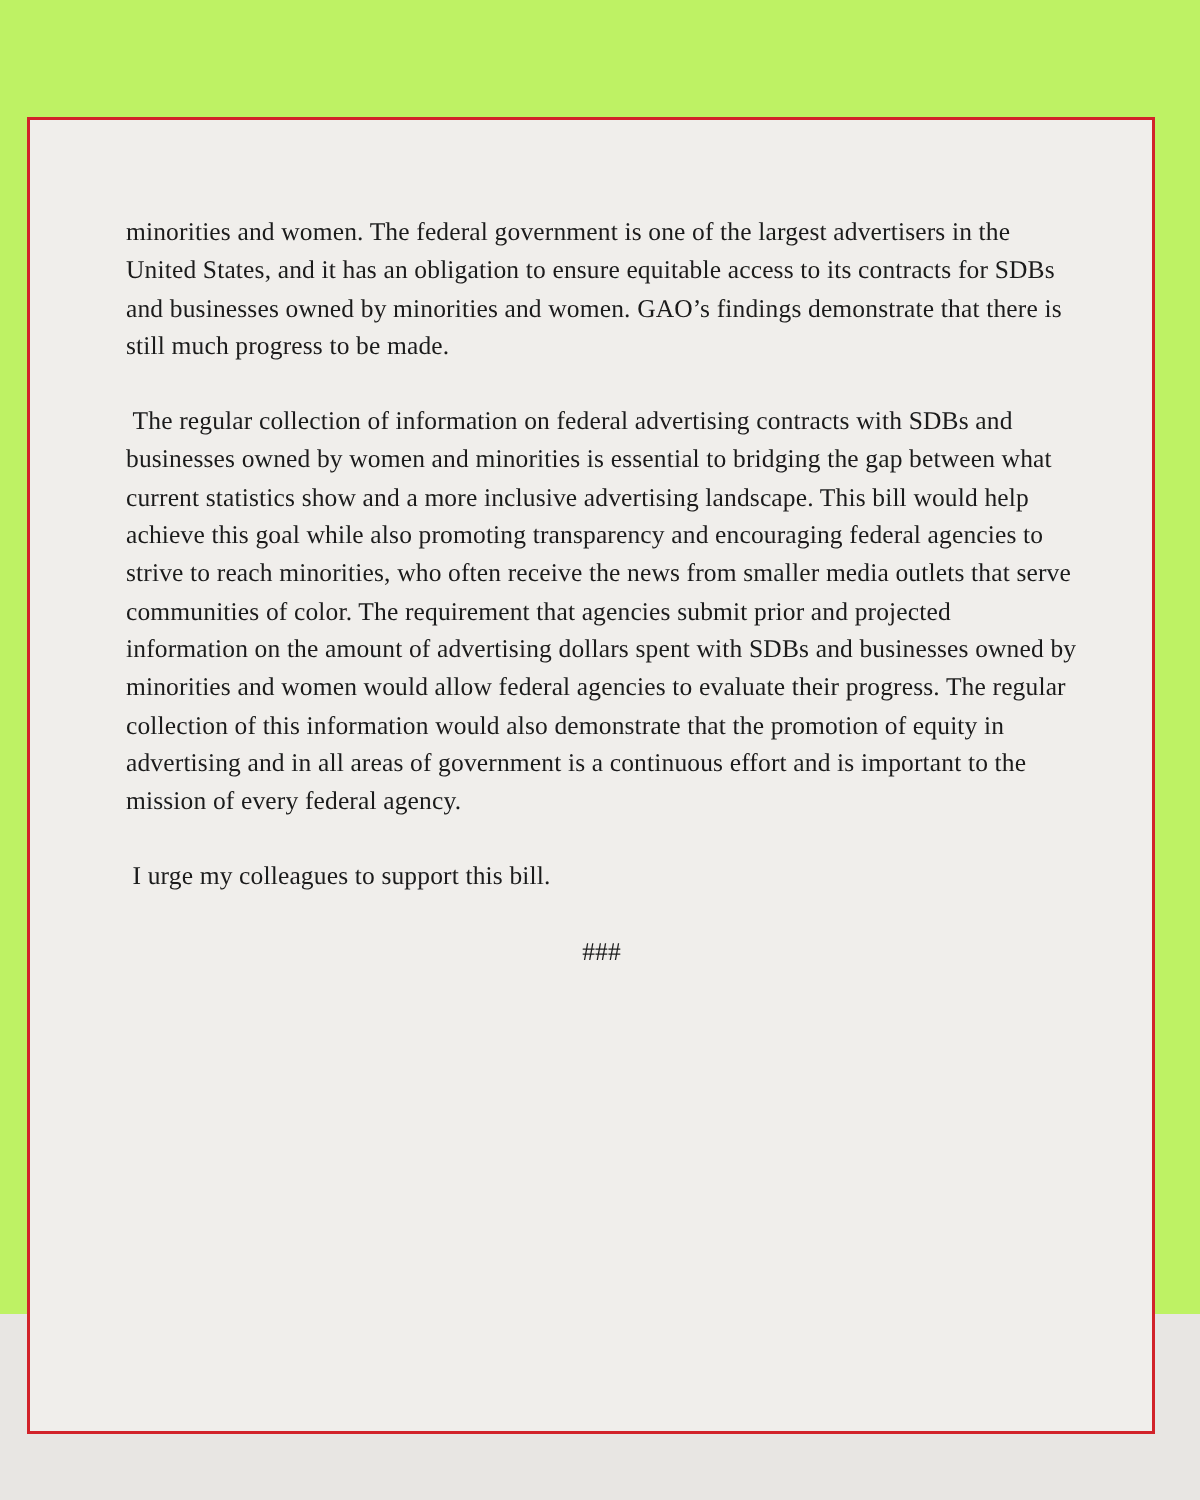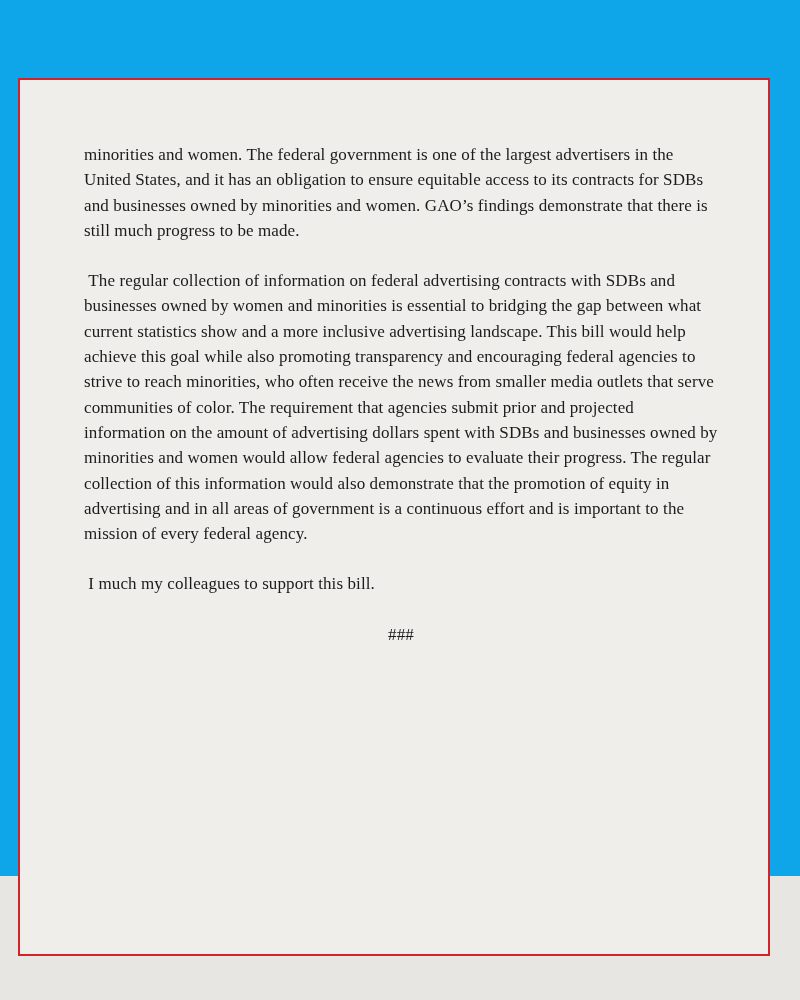--- a/index.html
+++ b/index.html
@@ -8,21 +8,21 @@
     width: 800px;
     height: 1000px;
     background: #e8e6e3;
     font-family: "Liberation Serif", "DejaVu Serif", serif;
     overflow: hidden;
   }
   .canvas {
     position: relative;
     width: 800px;
     height: 876px;
-    background: #0ea5e9;
+    background: #bef264;
   }
   .page {
     position: absolute;
     left: 18px;
     top: 78px;
     width: 752px;
     height: 878px;
     box-sizing: border-box;
     border: 2px solid #d2232a;
     background: #f0eeeb;
@@ -46,17 +46,17 @@
   }
 </style>
 </head>
 <body>
 
 <div class="canvas">
   <div class="page" style="border-color: rgb(210, 35, 42); background: rgb(240, 238, 235);">
     <div class="content">
       <p>minorities and women. The federal government is one of the largest advertisers in the United States, and it has an obligation to ensure equitable access to its contracts for SDBs and businesses owned by minorities and women. GAO’s findings demonstrate that there is still much progress to be made.</p>
       <p> The regular collection of information on federal advertising contracts with SDBs and businesses owned by women and minorities is essential to bridging the gap between what current statistics show and a more inclusive advertising landscape. This bill would help achieve this goal while also promoting transparency and encouraging federal agencies to strive to reach minorities, who often receive the news from smaller media outlets that serve communities of color. The requirement that agencies submit prior and projected information on the amount of advertising dollars spent with SDBs and businesses owned by minorities and women would allow federal agencies to evaluate their progress. The regular collection of this information would also demonstrate that the promotion of equity in advertising and in all areas of government is a continuous effort and is important to the mission of every federal agency.</p>
-      <p> I much my colleagues to support this bill.</p>
+      <p> I urge my colleagues to support this bill.</p>
       <p class="end-mark">###</p>
     </div>
   </div>
 </div>
 
 </body></html>

